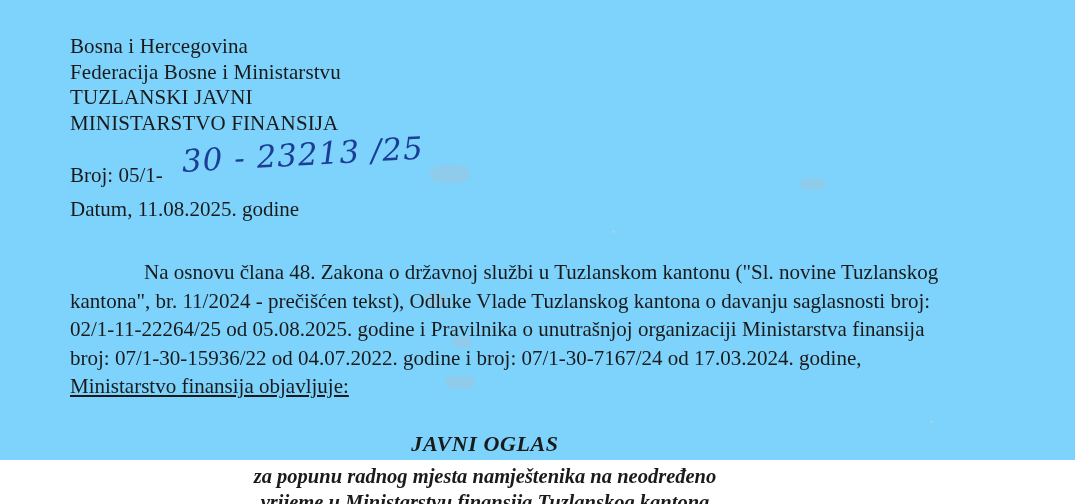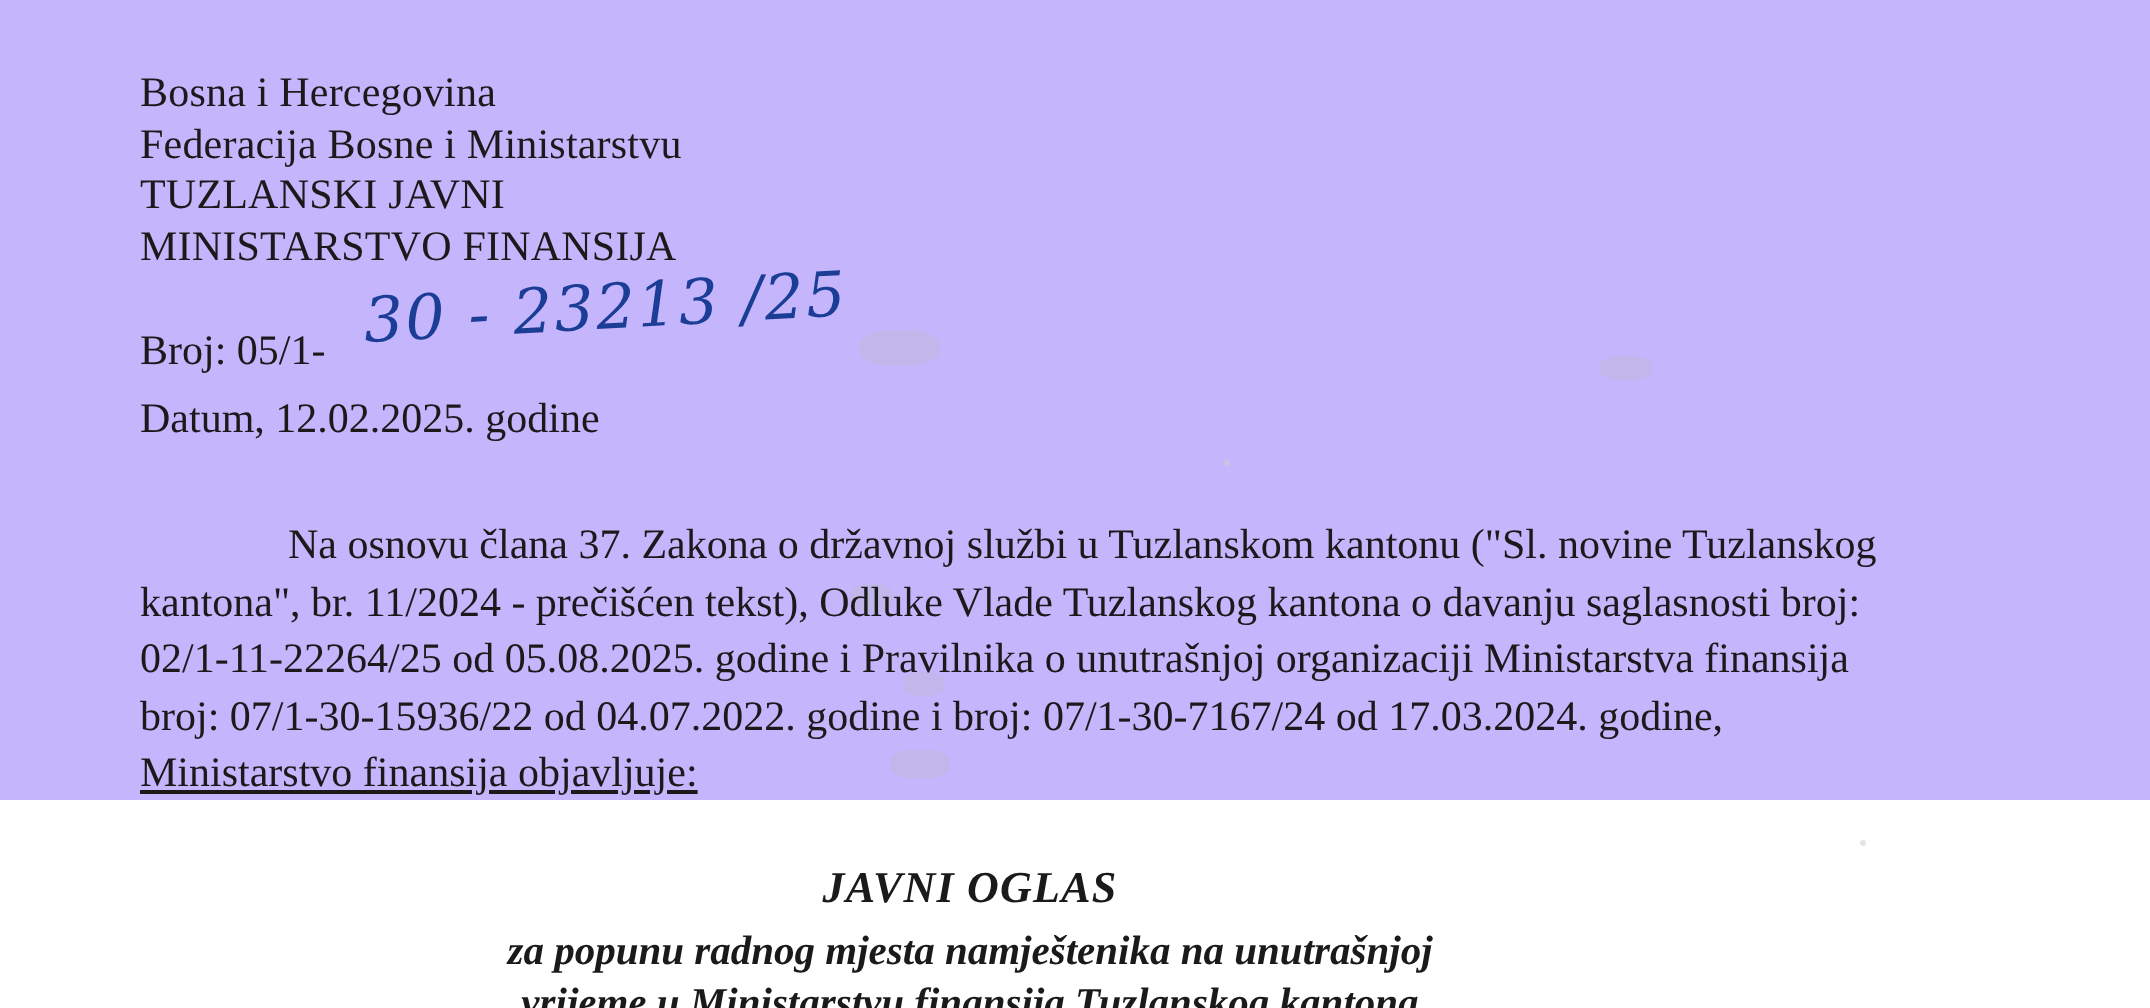--- a/index.html
+++ b/index.html
@@ -13,22 +13,22 @@
     font-family: "Liberation Serif", serif;
     color: #1a1a1a;
     overflow: hidden;
     position: relative;
   }
   .page {
     position: absolute;
     left: 0;
     top: 0;
     width: 1075px;
-    height: 400px;
-    background: #c4b5fd;
+    height: 460px;
+    background: #7dd3fc;
   }
   .content {
     position: absolute;
     left: 70px;
     top: 34px;
     width: 950px;
   }
   .header-block {
     font-size: 21px;
     line-height: 25.5px;
@@ -138,33 +138,33 @@
       <div>Federacija Bosne i Ministarstvu</div>
       <div>TUZLANSKI JAVNI</div>
       <div>MINISTARSTVO FINANSIJA</div>
     </div>
 
     <div class="ref-block">
       <div class="ref-line">
         <span class="ref-label">Broj: 05/1-</span>
         <span class="handwritten">30 - 23213 /25</span>
       </div>
-      <div class="date-line">Datum, 12.02.2025. godine</div>
+      <div class="date-line">Datum, 11.08.2025. godine</div>
     </div>
 
     <div class="body-block">
-      <p><span class="indent"></span><span>Na osnovu člana 37. Zakona o državnoj službi u Tuzlanskom kantonu ("Sl. novine Tuzlanskog</span></p>
+      <p><span class="indent"></span><span>Na osnovu člana 48. Zakona o državnoj službi u Tuzlanskom kantonu ("Sl. novine Tuzlanskog</span></p>
       <p>kantona", br. 11/2024 - prečišćen tekst), Odluke Vlade Tuzlanskog kantona o davanju saglasnosti broj:</p>
       <p>02/1-11-22264/25 od 05.08.2025. godine i Pravilnika o unutrašnjoj organizaciji Ministarstva finansija</p>
       <p>broj:  07/1-30-15936/22  od  04.07.2022.  godine  i  broj:  07/1-30-7167/24  od  17.03.2024.  godine,</p>
       <p class="last-line">Ministarstvo finansija objavljuje:</p>
     </div>
 
     <div class="title-block">
       <div class="title-main">JAVNI  OGLAS</div>
       <div class="title-sub">
-        <div>za popunu radnog mjesta namještenika na unutrašnjoj</div>
+        <div>za popunu radnog mjesta namještenika na neodređeno</div>
         <div>vrijeme u Ministarstvu finansija Tuzlanskog kantona</div>
       </div>
     </div>
 
   </div>
 </div>
 
 </body></html>

